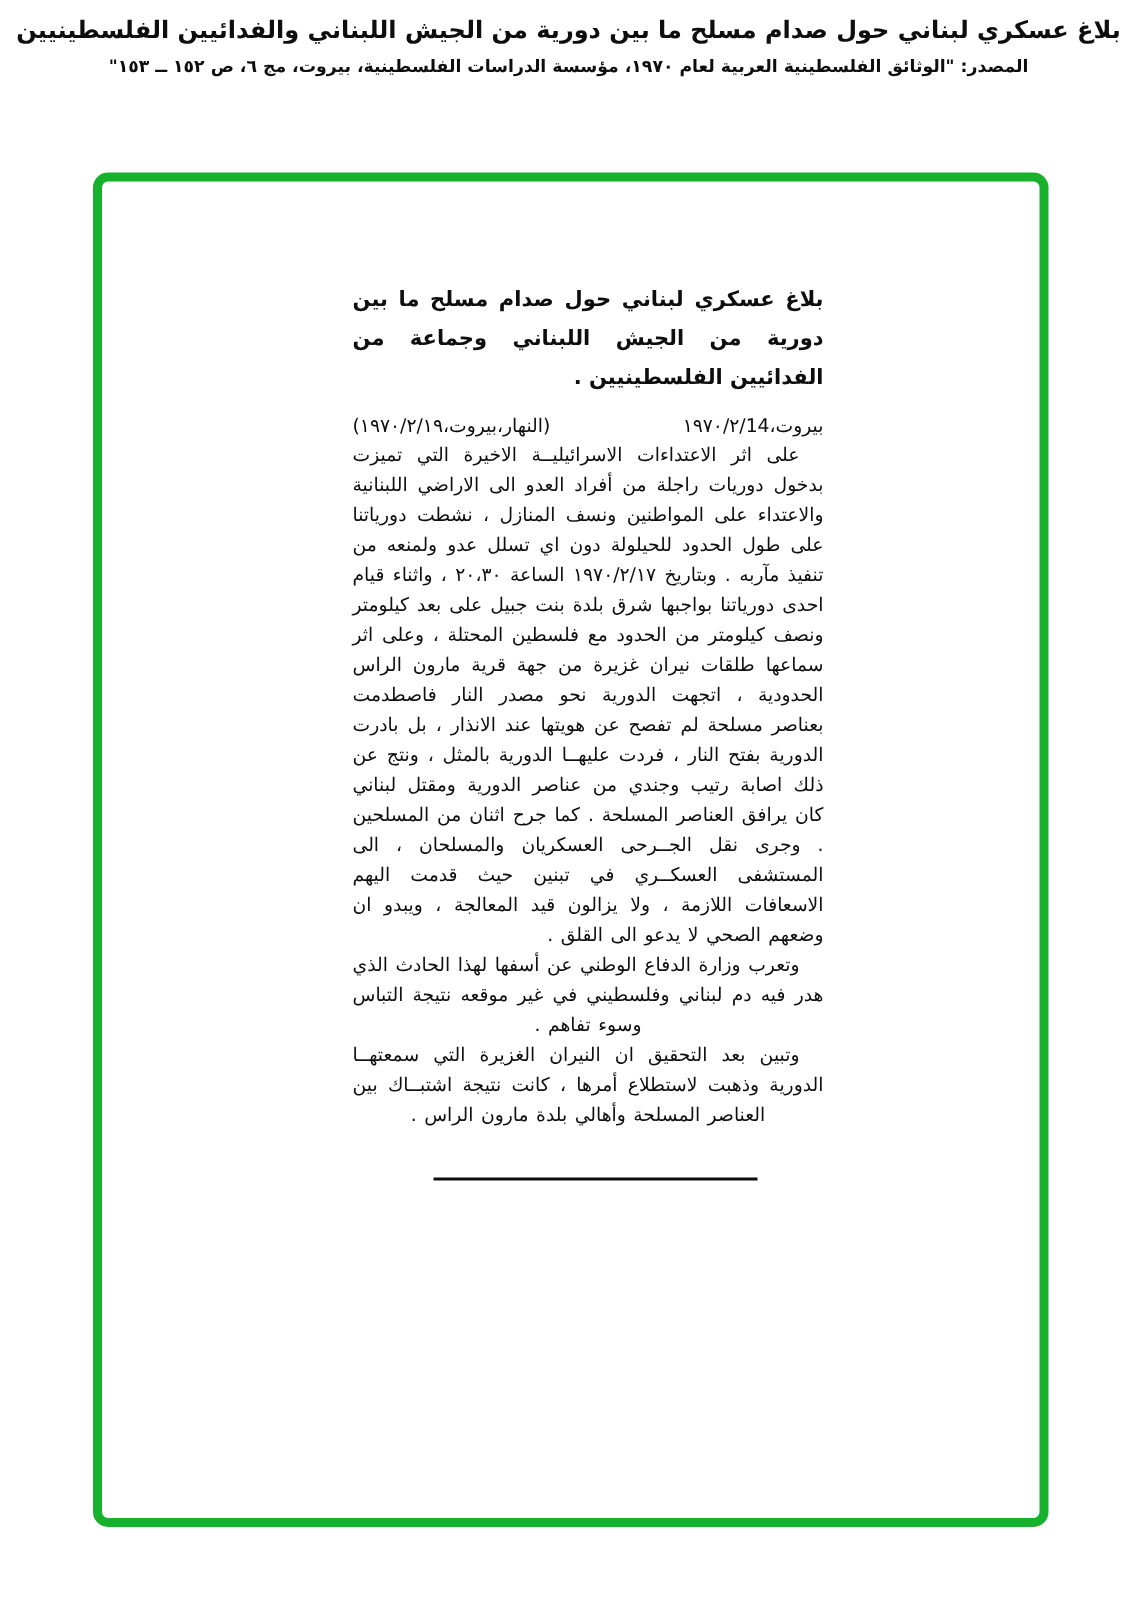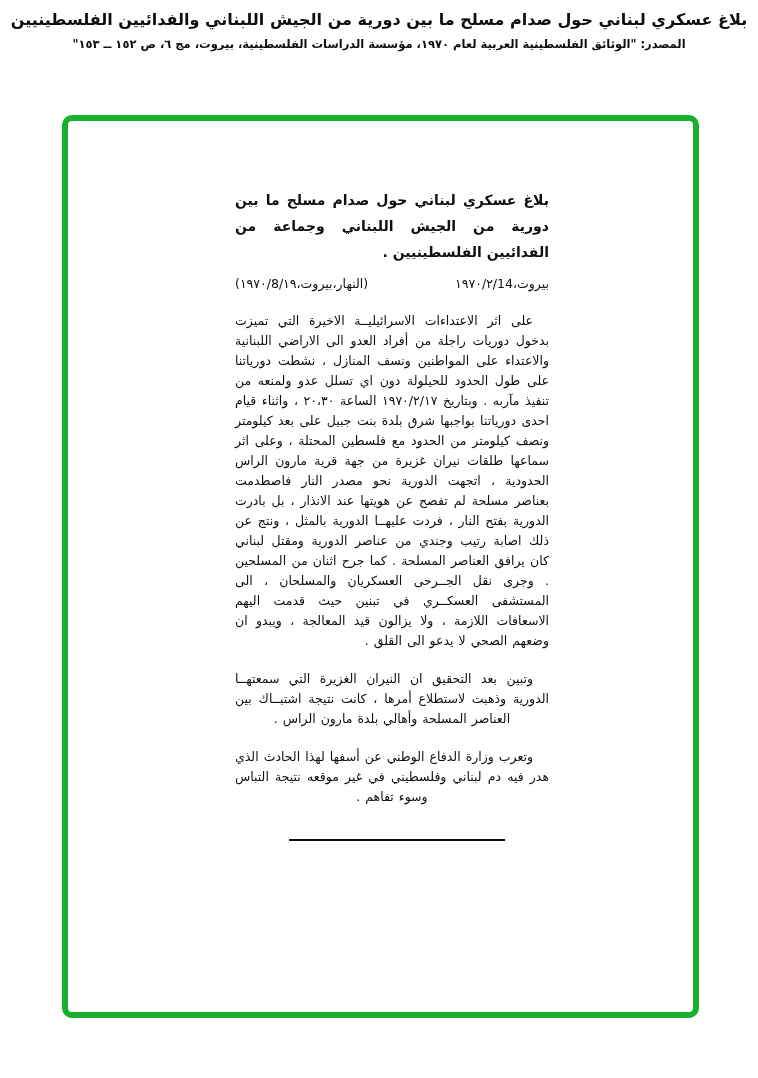--- a/index.html
+++ b/index.html
@@ -54,21 +54,21 @@
   }
   .dateline {
     margin-top: 10px;
     display: flex;
     justify-content: space-between;
     align-items: baseline;
     font-size: 12.5px;
     line-height: 18px;
   }
   .doc-para {
-    margin-top: 18px;
+    margin-top: 0;
     font-size: 12.5px;
     line-height: 20px;
     text-align: justify;
     text-justify: inter-word;
     text-indent: 16px;
     word-spacing: 1px;
   }
   .para-last-center {
     text-align-last: center;
   }
@@ -90,27 +90,27 @@
     <div class="header-source" dir="rtl">المصدر: "الوثائق الفلسطينية العربية لعام ١٩٧٠، مؤسسة الدراسات الفلسطينية، بيروت، مج ٦، ص ١٥٢ ــ ١٥٣"</div>
   </header>
 
   <section class="doc-frame">
     <article class="doc-content">
 
       <h2 class="doc-title">بلاغ عسكري لبناني حول صدام مسلح ما بين دورية من الجيش اللبناني وجماعة من الفدائيين الفلسطينيين .</h2>
 
       <div class="dateline">
         <span class="dateline-right">بيروت،١٩٧٠/٢/14</span>
-        <span class="dateline-left">(النهار،بيروت،١٩٧٠/8/١٩)</span>
+        <span class="dateline-left">(النهار،بيروت،١٩٧٠/٢/١٩)</span>
       </div>
 
       <p class="doc-para">على اثر الاعتداءات الاسرائيليــة الاخيرة التي تميزت بدخول دوريات راجلة من أفراد العدو الى الاراضي اللبنانية والاعتداء على المواطنين ونسف المنازل ، نشطت دورياتنا على طول الحدود للحيلولة دون اي تسلل عدو ولمنعه من تنفيذ مآربه . وبتاريخ ١٩٧٠/٢/١٧ الساعة ٢٠،٣٠ ، واثناء قيام احدى دورياتنا بواجبها شرق بلدة بنت جبيل على بعد كيلومتر ونصف كيلومتر من الحدود مع فلسطين المحتلة ، وعلى اثر سماعها طلقات نيران غزيرة من جهة قرية مارون الراس الحدودية ، اتجهت الدورية نحو مصدر النار فاصطدمت بعناصر مسلحة لم تفصح عن هويتها عند الانذار ، بل بادرت الدورية بفتح النار ، فردت عليهــا الدورية بالمثل ، ونتج عن ذلك اصابة رتيب وجندي من عناصر الدورية ومقتل لبناني كان يرافق العناصر المسلحة . كما جرح اثنان من المسلحين . وجرى نقل الجــرحى العسكريان والمسلحان ، الى المستشفى العسكــري في تبنين حيث قدمت اليهم الاسعافات اللازمة ، ولا يزالون قيد المعالجة ، ويبدو ان وضعهم الصحي لا يدعو الى القلق .</p>
 
+      <p class="doc-para para-last-center">وتعرب وزارة الدفاع الوطني عن أسفها لهذا الحادث الذي هدر فيه دم لبناني وفلسطيني في غير موقعه نتيجة التباس وسوء تفاهم .</p>
+
       <p class="doc-para para-last-center">وتبين بعد التحقيق ان النيران الغزيرة التي سمعتهــا الدورية وذهبت لاستطلاع أمرها ، كانت نتيجة اشتبــاك بين العناصر المسلحة وأهالي بلدة مارون الراس .</p>
-
-      <p class="doc-para para-last-center">وتعرب وزارة الدفاع الوطني عن أسفها لهذا الحادث الذي هدر فيه دم لبناني وفلسطيني في غير موقعه نتيجة التباس وسوء تفاهم .</p>
 
       <div class="doc-divider"></div>
 
     </article>
   </section>
 
 </div>
 
 </body></html>

